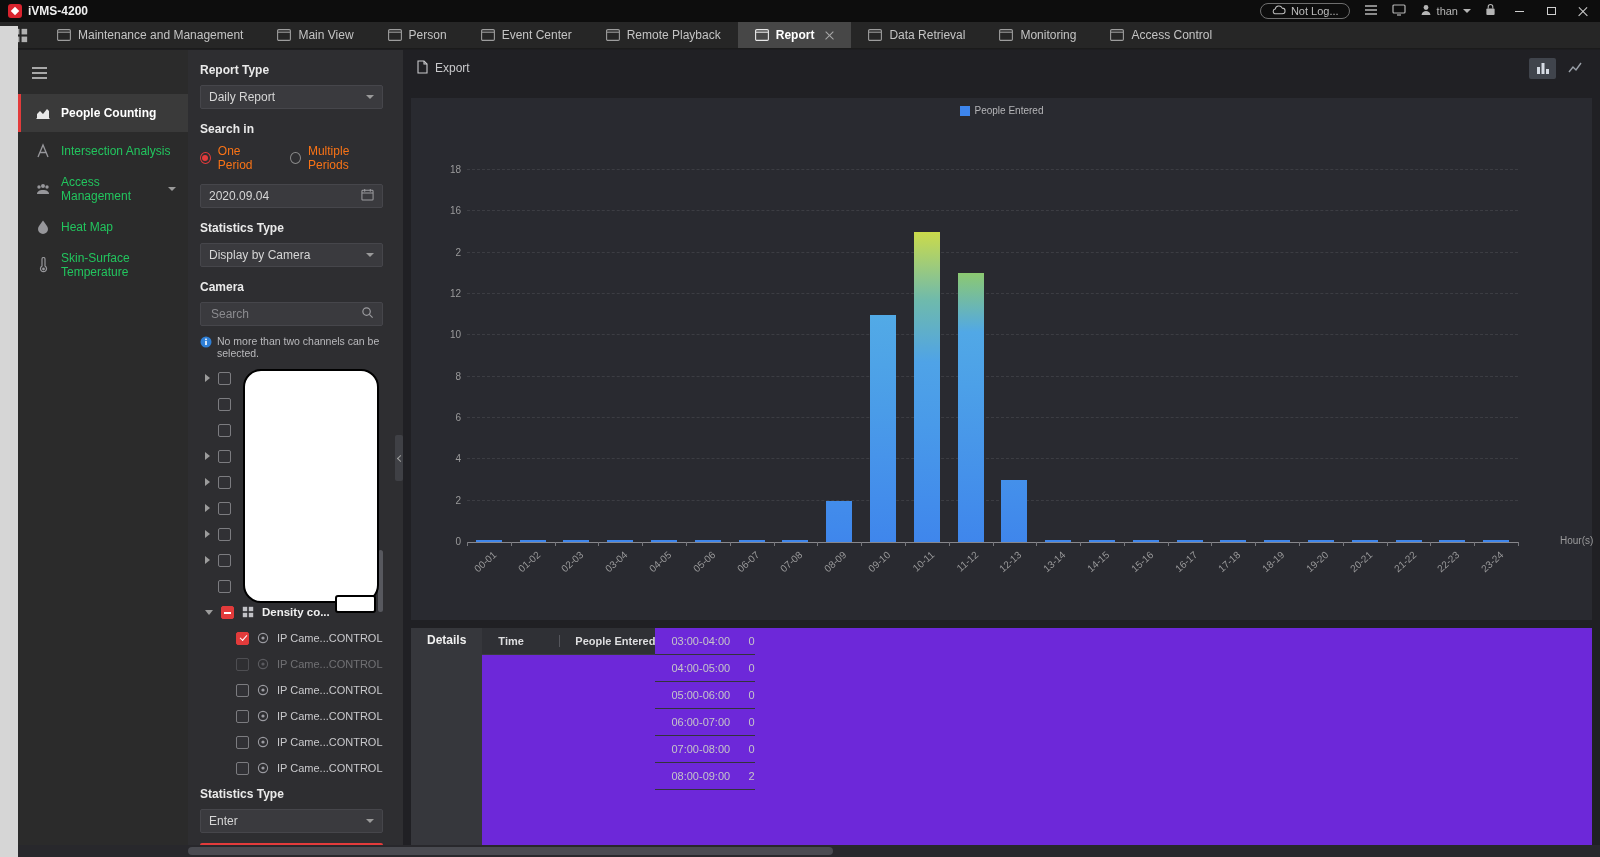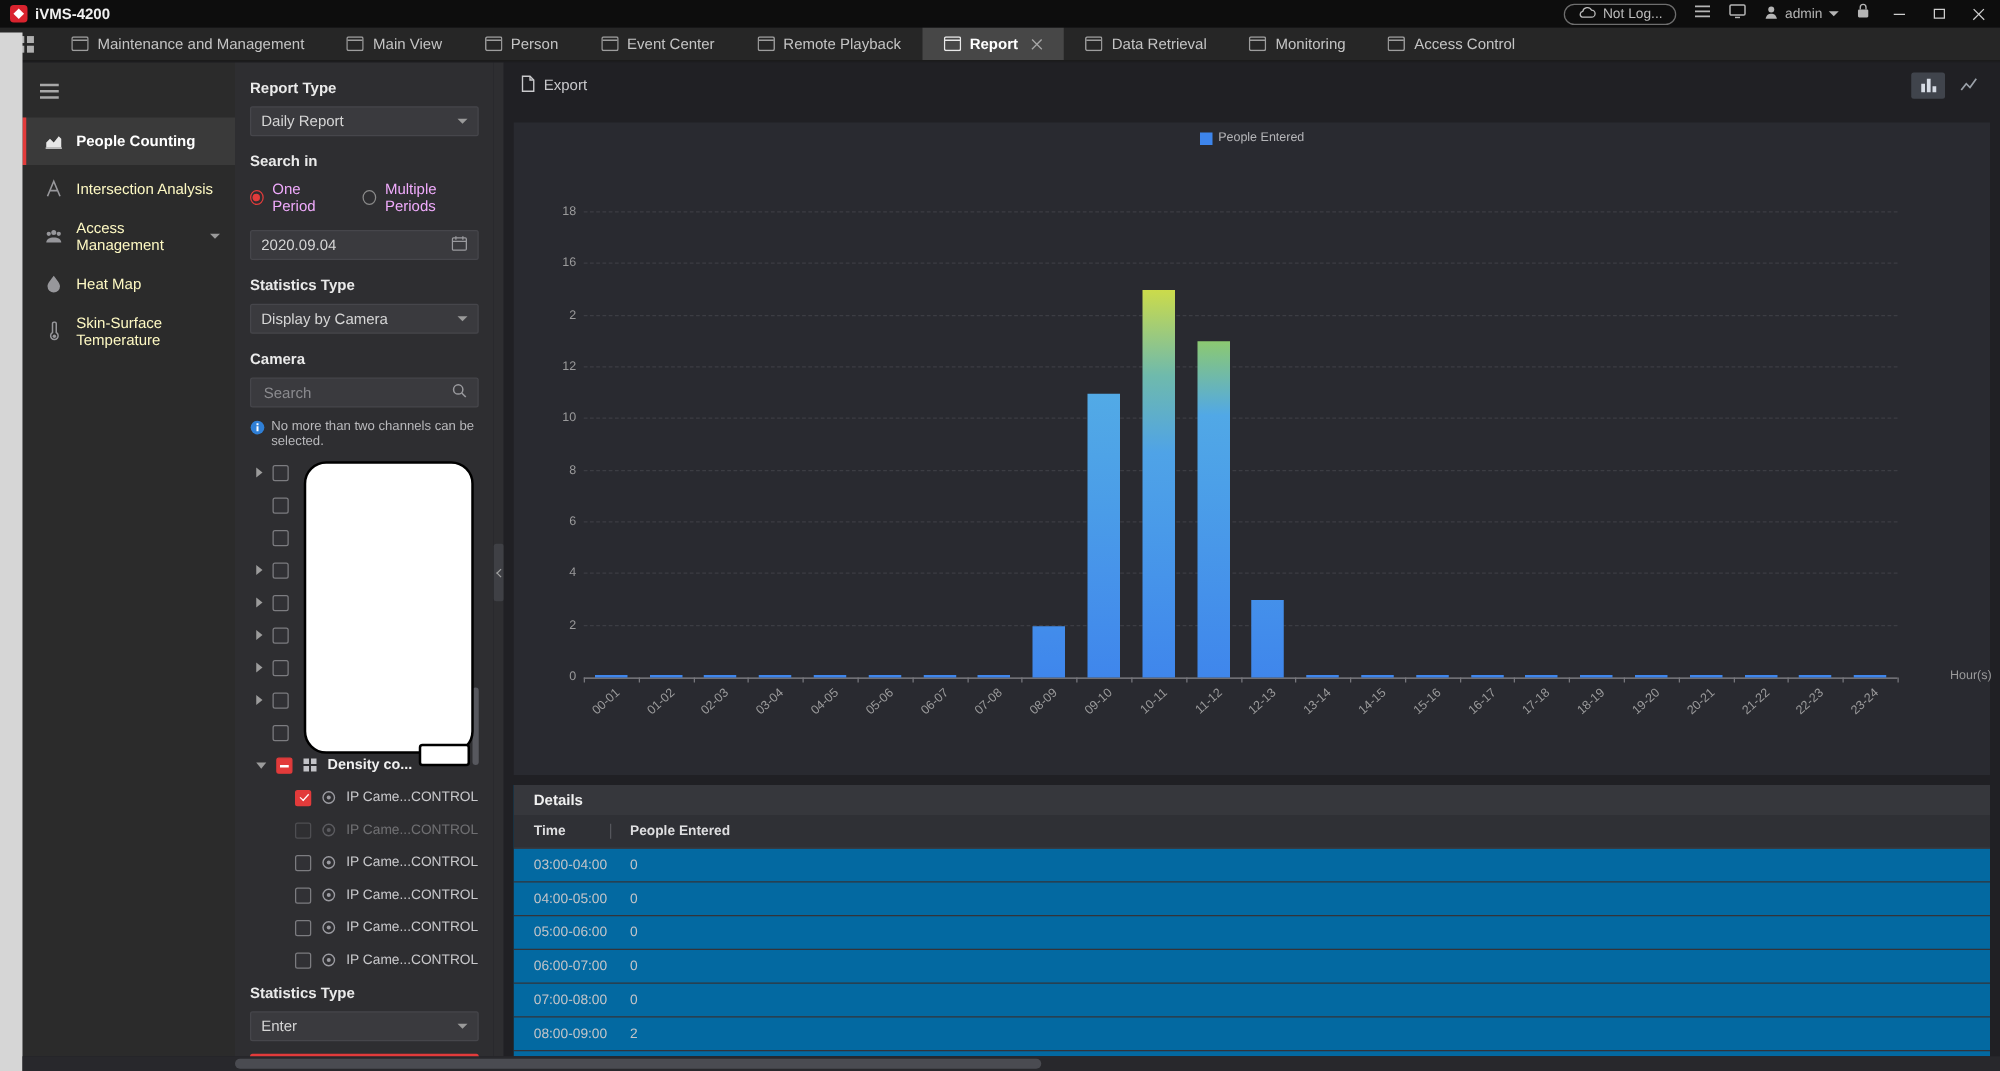--- a/index.html
+++ b/index.html
@@ -39,36 +39,36 @@
   .tab-close:before{transform:rotate(45deg);} .tab-close:after{transform:rotate(-45deg);}
 
   
   #leftstrip{position:absolute;left:0;top:26px;width:18px;bottom:0;background:#d6d6d6;z-index:25;}
 
   
   #sidebar{position:absolute;left:18px;top:50px;width:170px;bottom:12px;background:#2b2b2b;}
   .hamburger{padding:14px 0 12px 14px;}
   .hamburger div{width:15px;height:2px;background:#a8a8a8;margin:3px 0;}
   .side-item{height:38px;display:flex;align-items:center;gap:10px;padding-left:14px;
-    font-size:12px;color:#fef9c3;border-left:3px solid transparent;}
+    font-size:12px;color:#22c55e;border-left:3px solid transparent;}
   .side-item .s-icon{display:flex;color:#97979b;}
   .side-item.selected{background:#3a3a3a;border-left:3px solid #e23b3b;color:#ffffff;font-weight:bold;}
   .side-item.selected .s-icon{color:#e8e8e8;}
   .side-arrow{margin-left:auto;margin-right:12px;width:0;height:0;
     border-left:4px solid transparent;border-right:4px solid transparent;border-top:4px solid #9a9a9a;}
 
   
   #filterpanel{position:absolute;left:188px;top:50px;width:207px;bottom:12px;background:#2e2e31;
     padding:11px 12px 0 12px;font-size:12px;}
   .f-label{font-weight:bold;color:#eaeaea;margin:2px 0 8px 0;}
   .f-select{height:24px;background:#3a3a3e;border:1px solid #46464b;border-radius:2px;color:#d6d6d6;
     display:flex;align-items:center;justify-content:space-between;padding:0 8px;margin-bottom:13px;}
   .sel-caret{width:0;height:0;border-left:4px solid transparent;border-right:4px solid transparent;
     border-top:4px solid #9a9a9a;}
-  .radio-row{display:flex;align-items:center;gap:7px;margin:2px 0 12px 0;color:#f0abfc;}
+  .radio-row{display:flex;align-items:center;gap:7px;margin:2px 0 12px 0;color:#f97316;}
   .radio{width:12px;height:12px;border:1px solid #8a8a8a;border-radius:50%;display:flex;
     align-items:center;justify-content:center;}
   .radio.sel{border-color:#e23b3b;}
   .radio.sel i{display:block;width:6px;height:6px;border-radius:50%;background:#e23b3b;}
   .radio-lbl{margin-right:12px;}
   .f-input{height:24px;background:#3a3a3e;border:1px solid #46464b;border-radius:2px;color:#d6d6d6;
     display:flex;align-items:center;justify-content:space-between;padding:0 8px;margin-bottom:13px;}
   .f-input input{background:transparent;border:none;outline:none;color:#d6d6d6;font-size:12px;
     width:150px;font-family:"Liberation Sans",sans-serif;}
   .f-input input::placeholder{color:#8b8b8f;}
@@ -127,22 +127,22 @@
   #chart-plot{position:absolute;left:56px;right:74px;top:72px;height:373px;
     border-bottom:1px solid #87878c;}
   .gridline{position:absolute;left:0;right:0;height:0;border-top:1px dashed #3c3d43;}
   .ytick{position:absolute;width:30px;left:-36px;text-align:right;font-size:10px;color:#9a9a9b;}
   .xtickmark{position:absolute;width:1px;height:4px;background:#77777c;}
   .bar{position:absolute;bottom:0;width:26px;}
   .xlab{position:absolute;font-size:10px;color:#9a9a9b;width:56px;text-align:right;
     transform:rotate(-42deg);transform-origin:100% 0;}
   .axis-suffix{position:absolute;font-size:10px;color:#9a9a9b;white-space:nowrap;}
 
-  #details-panel{margin:8px 8px 0 8px;background:#0369a1;flex:1;min-height:0;overflow:hidden;
-    display:flex;flex-direction:column;}
+  #details-panel{margin:8px 8px 0 8px;background:#6d28d9;flex:1;min-height:0;overflow:hidden;
+    display:flex;flex-direction:row;}
   #details-header{background:#36373c;padding:5px 16px;font-size:12px;font-weight:bold;color:#f0f0f0;flex:none;}
   .dt-headrow{display:flex;align-items:center;height:27px;background:#2f3035;font-size:11px;
     font-weight:bold;color:#dedee0;flex:none;border-bottom:1px solid #3a3b41;}
   .dt-row{display:flex;align-items:center;height:27px;font-size:11px;color:#c5c5c8;
     border-bottom:1px solid #33343a;flex:none;}
   .c1{width:77px;padding-left:16px;flex:none;}
   .col-div{width:1px;height:12px;background:#55565c;margin-right:15px;}
   .c2{padding-left:0;}
 
   
@@ -169,21 +169,21 @@
         </svg></span>
     <span><svg viewBox="0 0 14 12" width="14" height="12">
           <rect x="1" y="1" width="12" height="8" rx="1" fill="none" stroke="currentColor" stroke-width="1.2"></rect>
           <path d="M5 11h4" stroke="currentColor" stroke-width="1.2"></path>
         </svg></span>
     <div class="tb-user">
       <span><svg viewBox="0 0 12 12" width="12" height="12">
             <circle cx="6" cy="3.5" r="2.4" fill="currentColor"></circle>
             <path d="M1.5 11c.5-3 2.5-4 4.5-4s4 1 4.5 4z" fill="currentColor"></path>
           </svg></span>
-      <span>admin</span>
+      <span>than</span>
       <span class="caret-down"></span>
     </div>
     <span><svg viewBox="0 0 12 14" width="11" height="13">
           <rect x="1.5" y="6" width="9" height="7" rx="1" fill="currentColor"></rect>
           <path d="M3.5 6V4a2.5 2.5 0 0 1 5 0v2" fill="none" stroke="currentColor" stroke-width="1.2"></path>
         </svg></span>
     <div class="win-btn">
         <div class="ic-min"></div>
       </div>
     <div class="win-btn">

